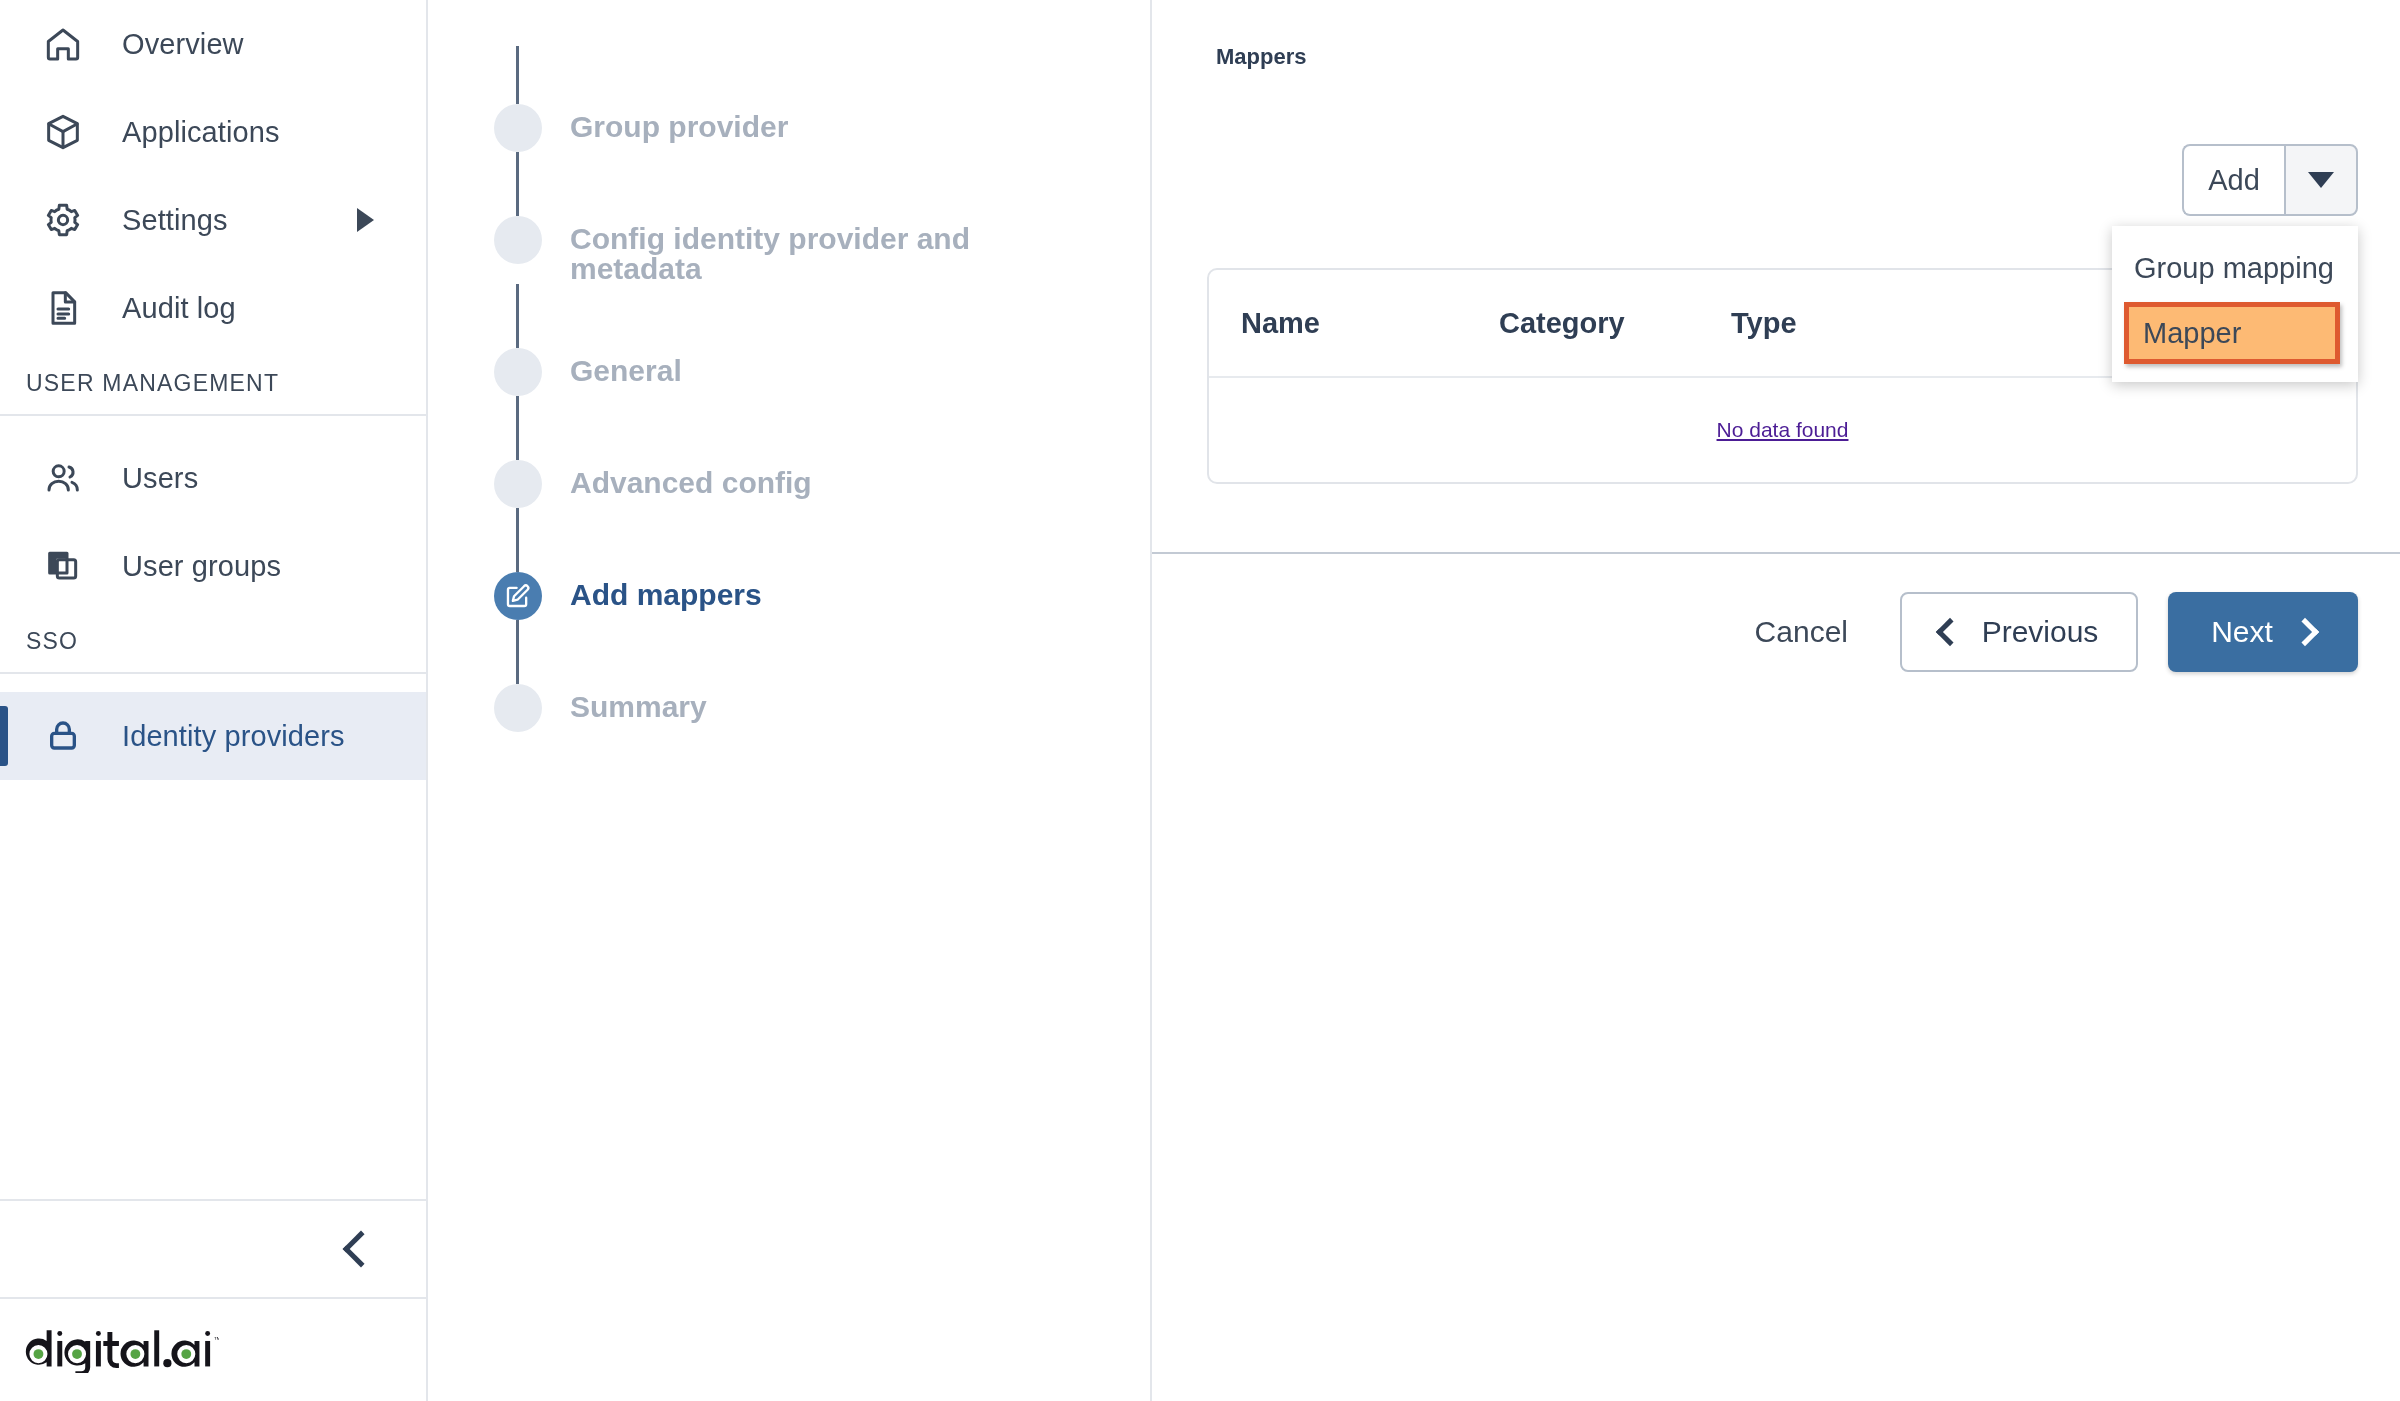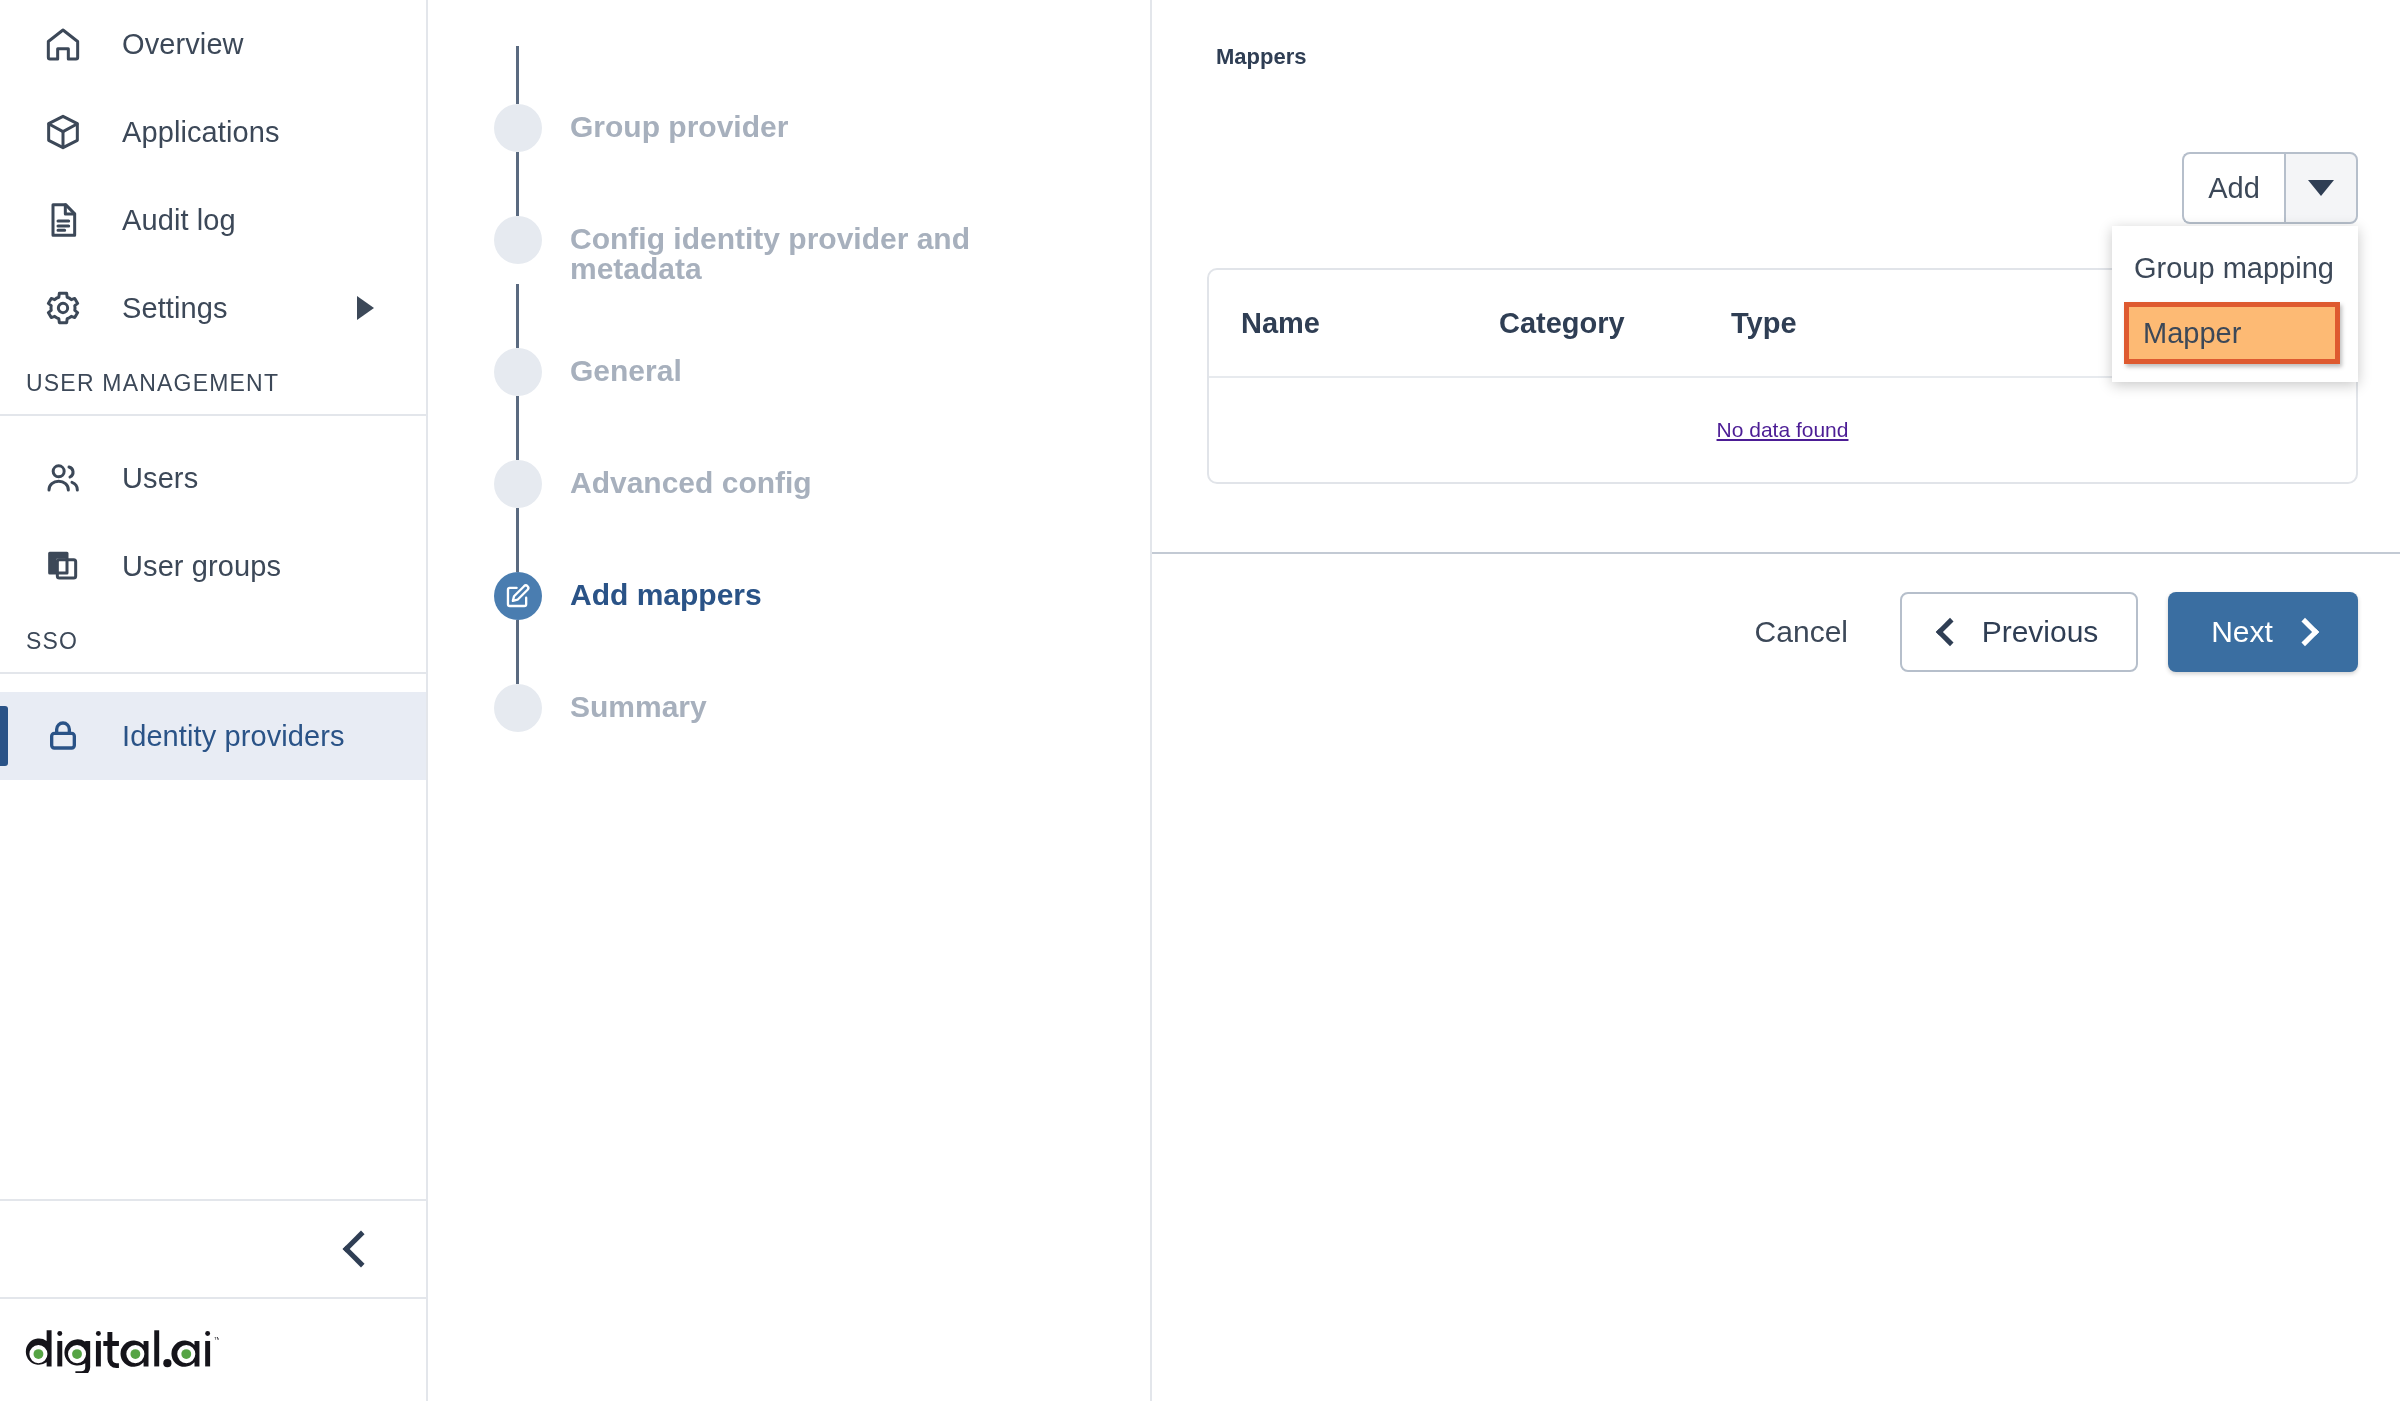--- a/index.html
+++ b/index.html
@@ -142,21 +142,21 @@
     background: #fff;
   }
   .main-title {
     position: absolute;
     left: 64px; top: 44px;
     font-size: 22px; font-weight: bold;
     color: #2f3e54;
   }
   .add-btn-wrap {
     position: absolute;
-    right: 42px; top: 152px;
+    right: 42px; top: 144px;
     display: flex;
     z-index: 30;
   }
   .add-btn {
     height: 72px;
     min-width: 102px;
     background: #ffffff;
     border: 2px solid #b6bfcb;
     border-right: none;
     border-radius: 8px 0 0 8px;
@@ -312,37 +312,37 @@
             <path d="M3.6 7.2 12 11.8l8.4-4.6"></path>
             <path d="M12 11.8V21"></path>
           </svg>
         </span>
         <span class="nav-label">Applications</span>
       </div>
 
       <div class="nav-item">
         <span class="nav-icon">
           <svg width="40" height="40" viewBox="0 0 24 24" fill="none" stroke="currentColor" stroke-width="1.8" stroke-linecap="round" stroke-linejoin="round">
+            <path d="M12 9.2a2.8 2.8 0 1 0 0 5.6 2.8 2.8 0 0 0 0-5.6z"></path>
+            <path d="M19.2 12c0-.5-.05-1-.14-1.45l1.74-1.3-1.75-3-2.04.75a7.1 7.1 0 0 0-2.5-1.45L14.2 3.2h-4.4l-.31 2.35a7.1 7.1 0 0 0-2.5 1.45L4.95 6.25l-1.75 3 1.74 1.3A7.5 7.5 0 0 0 4.8 12c0 .5.05 1 .14 1.45l-1.74 1.3 1.75 3 2.04-.75a7.1 7.1 0 0 0 2.5 1.45l.31 2.35h4.4l.31-2.35a7.1 7.1 0 0 0 2.5-1.45l2.04.75 1.75-3-1.74-1.3c.09-.45.14-.95.14-1.45z"></path>
+          </svg>
+        </span>
+        <span class="nav-label">Settings</span>
+        <span class="nav-arrow"></span>
+      </div>
+
+      <div class="nav-item">
+        <span class="nav-icon">
+          <svg width="40" height="40" viewBox="0 0 24 24" fill="none" stroke="currentColor" stroke-width="1.8" stroke-linecap="round" stroke-linejoin="round">
             <path d="M6 2.8h7.6L19 8.3V21.2H6z"></path>
             <path d="M13.4 2.9V8.4H19"></path>
             <path d="M9 12.6h6.4M9 15.6h6.4M9 18.2h4"></path>
           </svg>
         </span>
         <span class="nav-label">Audit log</span>
-      </div>
-
-      <div class="nav-item">
-        <span class="nav-icon">
-          <svg width="40" height="40" viewBox="0 0 24 24" fill="none" stroke="currentColor" stroke-width="1.8" stroke-linecap="round" stroke-linejoin="round">
-            <path d="M12 9.2a2.8 2.8 0 1 0 0 5.6 2.8 2.8 0 0 0 0-5.6z"></path>
-            <path d="M19.2 12c0-.5-.05-1-.14-1.45l1.74-1.3-1.75-3-2.04.75a7.1 7.1 0 0 0-2.5-1.45L14.2 3.2h-4.4l-.31 2.35a7.1 7.1 0 0 0-2.5 1.45L4.95 6.25l-1.75 3 1.74 1.3A7.5 7.5 0 0 0 4.8 12c0 .5.05 1 .14 1.45l-1.74 1.3 1.75 3 2.04-.75a7.1 7.1 0 0 0 2.5 1.45l.31 2.35h4.4l.31-2.35a7.1 7.1 0 0 0 2.5-1.45l2.04.75 1.75-3-1.74-1.3c.09-.45.14-.95.14-1.45z"></path>
-          </svg>
-        </span>
-        <span class="nav-label">Settings</span>
-        <span class="nav-arrow"></span>
       </div>
     </div>
 
     <div class="section-label">USER MANAGEMENT</div>
     <div class="nav-divider"></div>
     <div class="spacer-block"></div>
 
     <div class="nav-group">
       <div class="nav-item">
         <span class="nav-icon">

